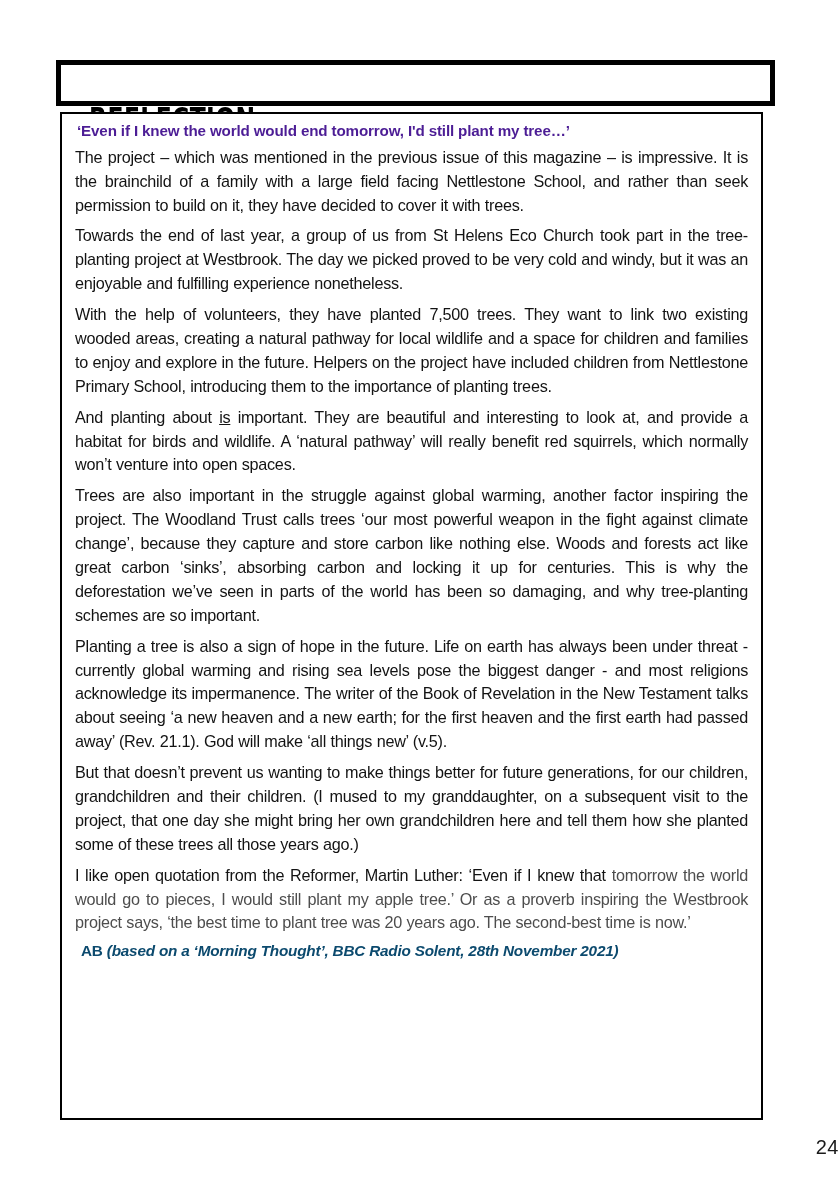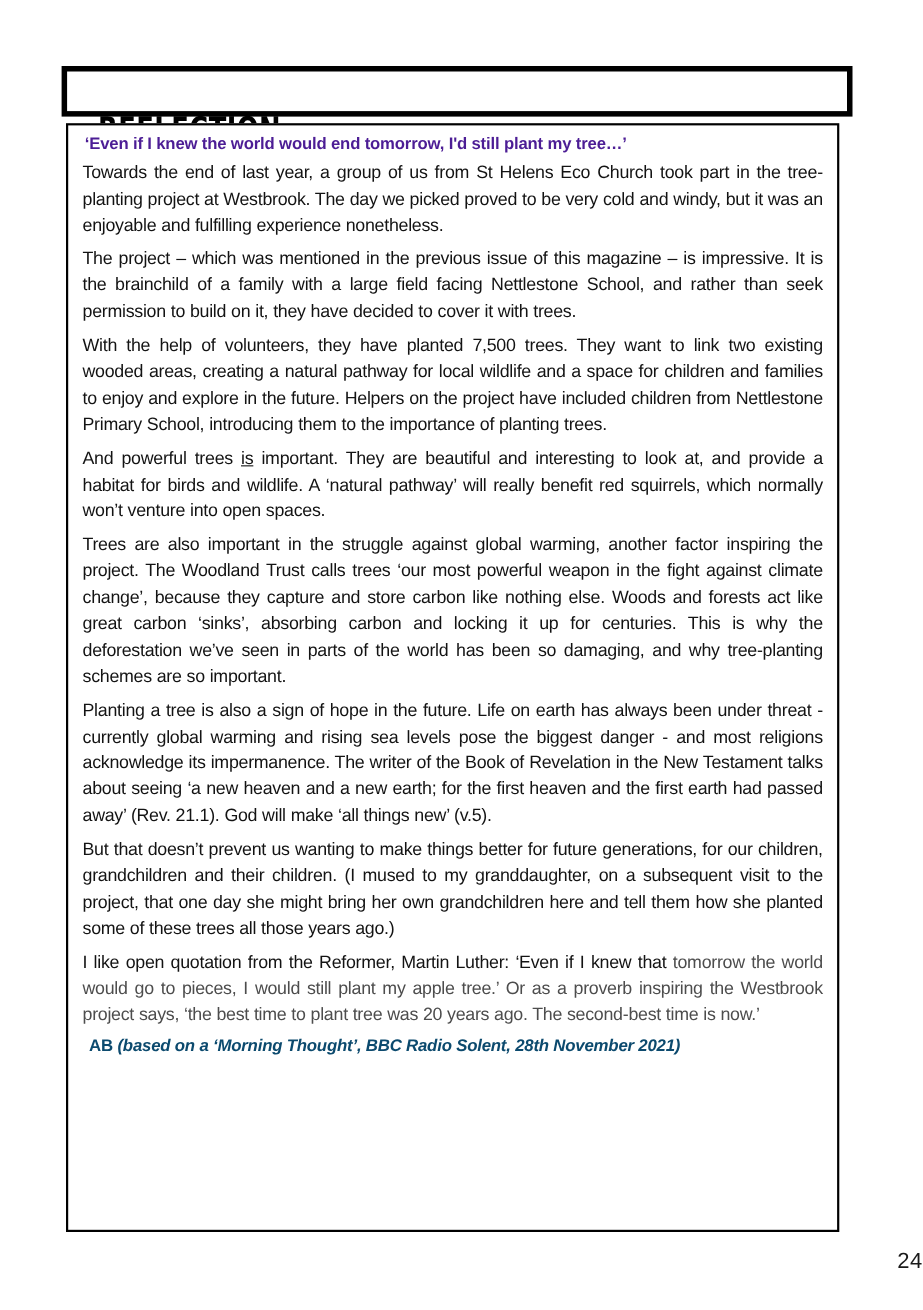--- a/index.html
+++ b/index.html
@@ -129,25 +129,25 @@
 
   <div class="header-box">
     <div class="header-inner"></div>
     <div class="header-title"><span class="sq">REFLECTION</span></div>
   </div>
 
   <div class="body-box">
 
     <div class="lede">‘Even if I knew the world would end tomorrow, I'd still plant my tree…’</div>
 
+    <p class="para">The project – which was mentioned in the previous issue of this magazine – is impressive. It is the brainchild of a family with a large field facing Nettlestone School, and rather than seek permission to build on it, they have decided to cover it with trees.</p>
     <p class="para">Towards the end of last year, a group of us from St Helens Eco Church took part in the tree-planting project at Westbrook. The day we picked proved to be very cold and windy, but it was an enjoyable and fulfilling experience nonetheless.</p>
-    <p class="para">The project – which was mentioned in the previous issue of this magazine – is impressive. It is the brainchild of a family with a large field facing Nettlestone School, and rather than seek permission to build on it, they have decided to cover it with trees.</p>
     <p class="para">With the help of volunteers, they have planted 7,500 trees. They want to link two existing wooded areas, creating a natural pathway for local wildlife and a space for children and families to enjoy and explore in the future. Helpers on the project have included children from Nettlestone Primary School, introducing them to the importance of planting trees.</p>
 
-    <p class="para"><span>And powerful trees </span><u class="und">is</u><span> important. They are beautiful and interesting to look at, and provide a habitat for birds and wildlife. A ‘natural pathway’ will really benefit red squirrels, which normally won’t venture into open spaces.</span></p>
+    <p class="para"><span>And planting about </span><u class="und">is</u><span> important. They are beautiful and interesting to look at, and provide a habitat for birds and wildlife. A ‘natural pathway’ will really benefit red squirrels, which normally won’t venture into open spaces.</span></p>
 
     <p class="para">Trees are also important in the struggle against global warming, another factor inspiring the project. The Woodland Trust calls trees ‘our most powerful weapon in the fight against climate change’, because they capture and store carbon like nothing else. Woods and forests act like great carbon ‘sinks’, absorbing carbon and locking it up for centuries. This is why the deforestation we’ve seen in parts of the world has been so damaging, and why tree-planting schemes are so important.</p>
     <p class="para">Planting a tree is also a sign of hope in the future. Life on earth has always been under threat - currently global warming and rising sea levels pose the biggest danger - and most religions acknowledge its impermanence. The writer of the Book of Revelation in the New Testament talks about seeing ‘a new heaven and a new earth; for the first heaven and the first earth had passed away’ (Rev. 21.1). God will make ‘all things new’ (v.5).</p>
     <p class="para">But that doesn’t prevent us wanting to make things better for future generations, for our children, grandchildren and their children. (I mused to my granddaughter, on a subsequent visit to the project, that one day she might bring her own grandchildren here and tell them how she planted some of these trees all those years ago.)</p>
 
     <p class="para"><span>I like open quotation from the Reformer, Martin Luther: ‘Even if I knew that </span><span class="faded">tomorrow the world would go to pieces, I would still plant my apple tree.’ Or as a proverb inspiring the Westbrook project says, ‘the best time to plant tree was 20 years ago. The second-best time is now.’</span></p>
 
     <div class="attrib"><span>AB</span> <span class="ital">(based on a ‘Morning Thought’, BBC Radio Solent, 28th November 2021)</span></div>
 
   </div>

